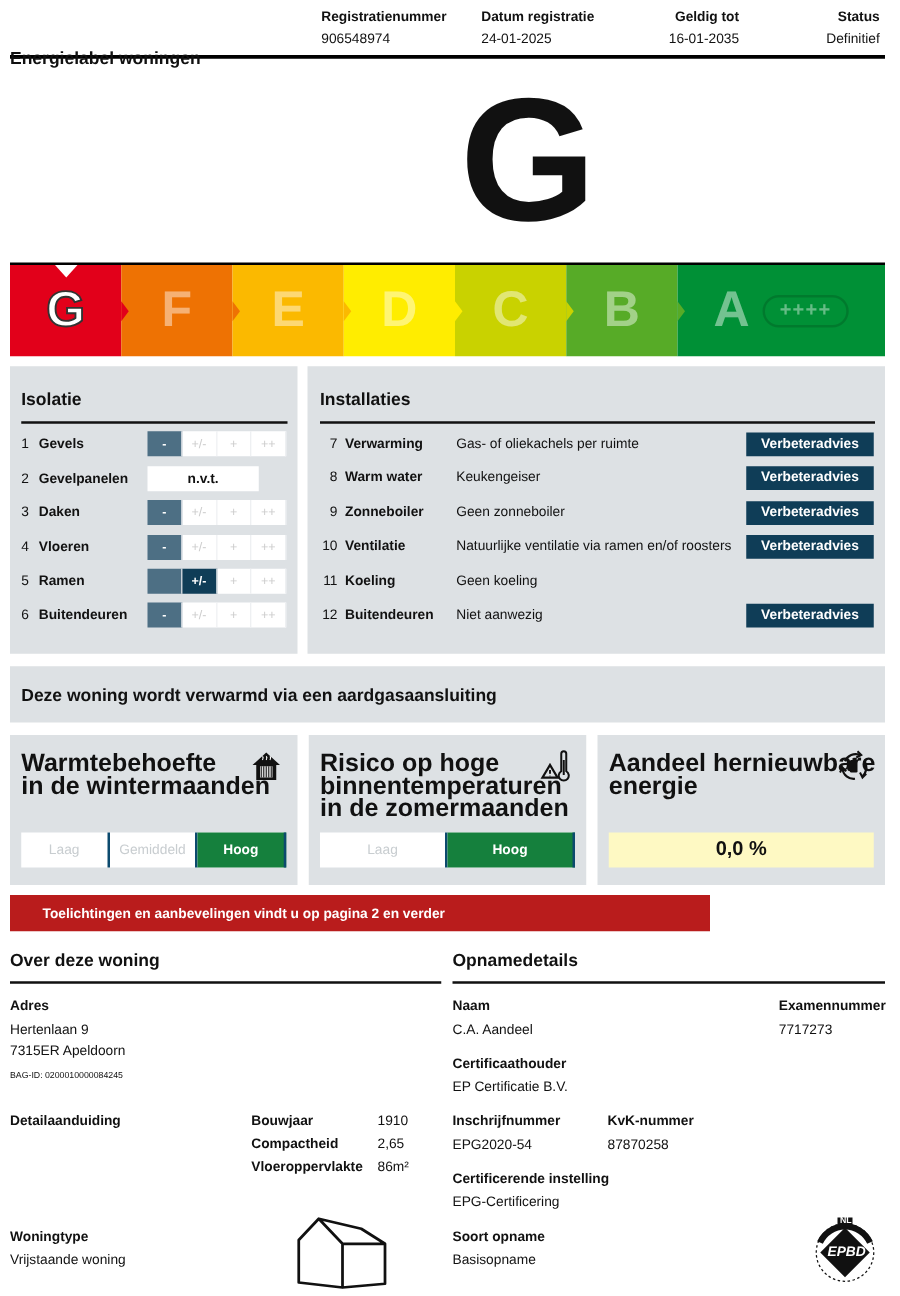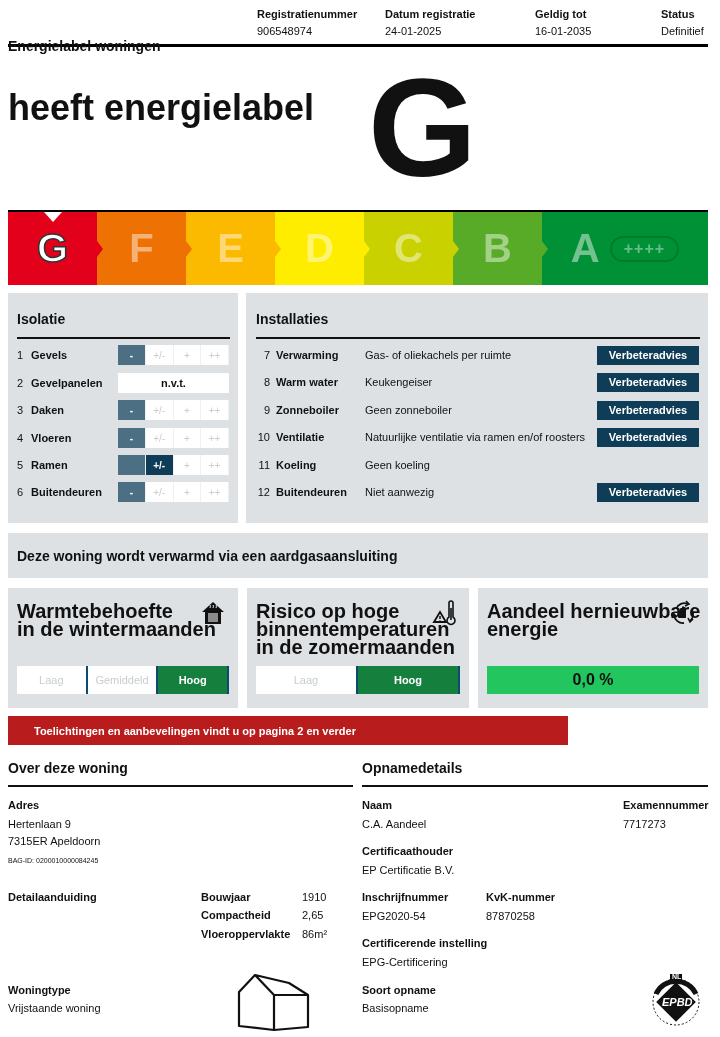--- a/index.html
+++ b/index.html
@@ -3,21 +3,21 @@
 <meta charset="utf-8">
 <style>
   * { box-sizing: border-box; margin: 0; padding: 0; }
   html, body { width: 720px; height: 1037px; background: #ffffff; overflow: hidden; }
   body { font-family: "Liberation Sans", sans-serif; color: #111; position: relative; }
 
   
   .hdr { position: absolute; left: 8px; top: 0; width: 700px; height: 47px; border-bottom: 3px solid #000; }
   .hdr-title { position: absolute; left: 0; top: 14px; font-size: 14px; font-weight: bold; margin-top: 24px; }
   .hdr-col { position: absolute; top: 8px; font-size: 11px; }
-  .hdr-col .k { font-weight: bold; display: block; margin-bottom: 5px; }
+  .hdr-col .k { font-weight: bold; display: block; margin-bottom: 5px; text-align: right; }
   .hdr-col .v { display: block; }
 
   
   .big-title { position: absolute; left: 8px; top: 85px; font-size: 36px; font-weight: bold; line-height: 46px; }
   .big-label { position: absolute; left: 368px; top: 58px; font-size: 140px; font-weight: bold; line-height: 140px; }
 
   
   .label-bar { position: absolute; left: 8px; top: 210px; width: 700px; height: 75px; display: flex; border-top: 2px solid #000; }
   .lb { position: relative; height: 100%; display: flex; align-items: center; justify-content: center; font-size: 40px; font-weight: bold; color: rgba(255,255,255,0.45); }
   .lb.active { color: #fff; -webkit-text-stroke: 1.5px #333; }
@@ -35,41 +35,41 @@
   .iso h3 { position: absolute; left: 9px; top: 18px; }
   .iso .rule { position: absolute; left: 9px; right: 8px; top: 44px; }
   .iso-row { position: absolute; left: 9px; height: 20px; width: 212px; display: flex; align-items: center; font-size: 11px; }
   .iso-row .num { width: 14px; }
   .iso-row .nm { font-weight: bold; width: 87px; }
   .iso-cells { display: flex; width: 111px; height: 20px; }
   .cell { flex: 1; background: #fff; color: #ccc; font-size: 10px; display: flex; align-items: center; justify-content: center; border-right: 1px solid #eef0f2; }
   .cell.on { background: #4d6f84; color: #fff; font-weight: bold; }
   .cell.fill { background: #4d6f84; }
   .cell.cur { background: #0f3d57; color: #fff; font-weight: bold; }
-  .nvt { width: 111px; height: 20px; background: #fff; font-size: 11px; font-weight: bold; display: flex; align-items: center; justify-content: center; }
+  .nvt { width: 89px; height: 20px; background: #fff; font-size: 11px; font-weight: bold; display: flex; align-items: center; justify-content: center; }
 
   .inst { left: 246px; top: 293px; width: 462px; height: 230px; }
   .inst h3 { position: absolute; left: 10px; top: 18px; }
   .inst .rule { position: absolute; left: 10px; right: 8px; top: 44px; }
   .inst-row { position: absolute; left: 10px; right: 9px; height: 20px; display: flex; align-items: center; font-size: 11px; }
   .inst-row .num { width: 20px; text-align: right; padding-right: 6px; }
   .inst-row .nm { font-weight: bold; width: 89px; }
   .inst-row .val { flex: 1; }
   .adv-btn { width: 102px; height: 19px; background: #0f3d57; color: #fff; font-size: 11px; font-weight: bold; display: flex; align-items: center; justify-content: center; }
 
   .heat { left: 8px; top: 533px; width: 700px; height: 45px; }
   .heat span { position: absolute; left: 9px; top: 15px; font-size: 14px; font-weight: bold; }
 
   .card { top: 588px; height: 120px; }
   .card h3 { position: absolute; left: 9px; top: 14px; font-size: 20px; line-height: 18px; }
   .card .ico { position: absolute; right: 12px; top: 12px; width: 26px; height: 26px; }
   .seg { position: absolute; left: 9px; right: 9px; top: 78px; height: 28px; display: flex; background: #fff; }
   .seg div { flex: 1; display: flex; align-items: center; justify-content: center; font-size: 11px; color: #c8cdd0; border-right: 2px solid #0c4a6e; }
   .seg div.on { background: #15803d; color: #fff; font-weight: bold; }
-  .pct { position: absolute; left: 9px; right: 9px; top: 78px; height: 28px; background: #22c55e; display: flex; align-items: center; justify-content: center; font-size: 16px; font-weight: bold; color: #111; }
+  .pct { position: absolute; left: 9px; right: 9px; top: 78px; height: 28px; background: #fef9c3; display: flex; align-items: center; justify-content: center; font-size: 16px; font-weight: bold; color: #111; }
 
   .note { position: absolute; left: 8px; top: 716px; width: 560px; height: 29px; background: #b91c1c; color: #fff; font-size: 11px; font-weight: bold; display: flex; align-items: center; padding-left: 26px; }
 
   
   .sec-h { position: absolute; top: 760px; font-size: 14px; font-weight: bold; }
   .sec-rule { position: absolute; top: 785px; height: 2px; background: #111; }
   .lbl { position: absolute; font-size: 11px; font-weight: bold; }
   .val { font-size: 11px; }
   .abs { position: absolute; font-size: 11px; }
   .small { position: absolute; font-size: 7px; }
@@ -91,21 +91,20 @@
     <span class="k">Geldig tot</span>
     <span class="v">16-01-2035</span>
   </div>
   <div class="hdr-col" style="left:653px">
     <span class="k">Status</span>
     <span class="v">Definitief</span>
   </div>
 </div>
 
 <div class="big-title">
-  <div>heeft energielabel</div>
 </div>
 <div class="big-label">G</div>
 
 <div class="label-bar">
   <div class="lb-pointer"></div>
   <div class="lb active" style="width:89px;background:#e2001a;--c:#e2001a">
       <span>G</span>
     </div>
   <div class="lb" style="width:89px;background:#ee7203;--c:#ee7203">
       <span>F</span>

